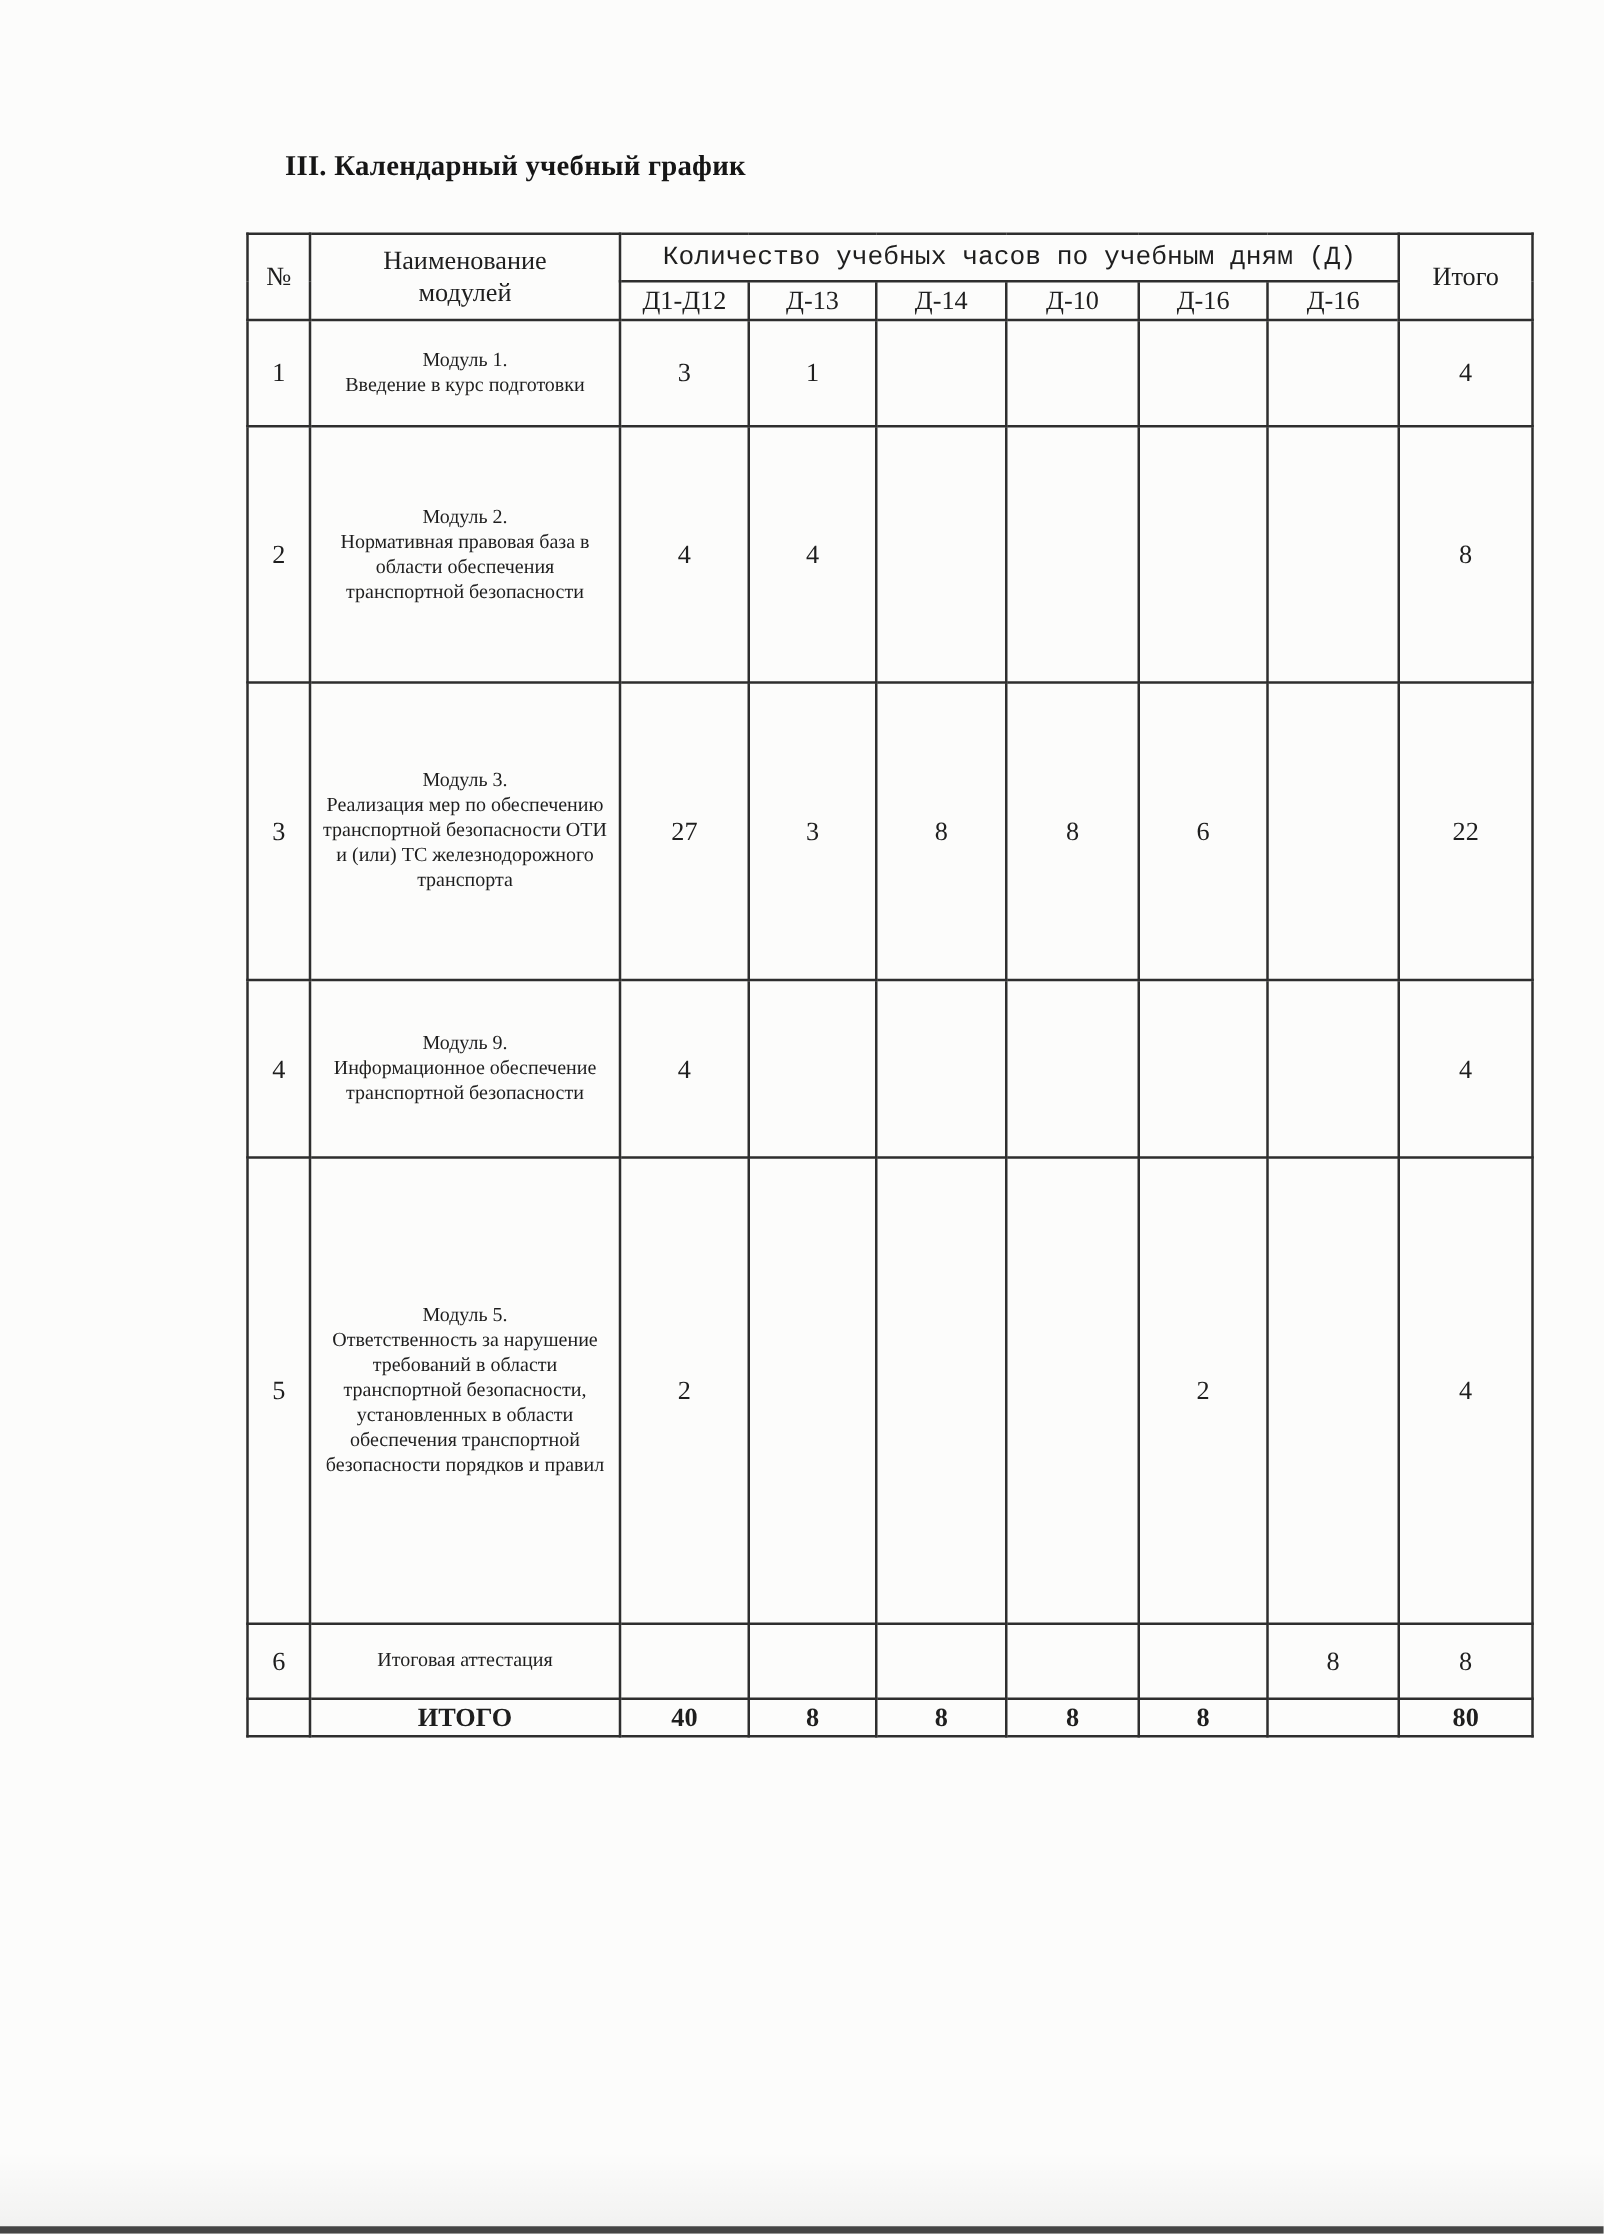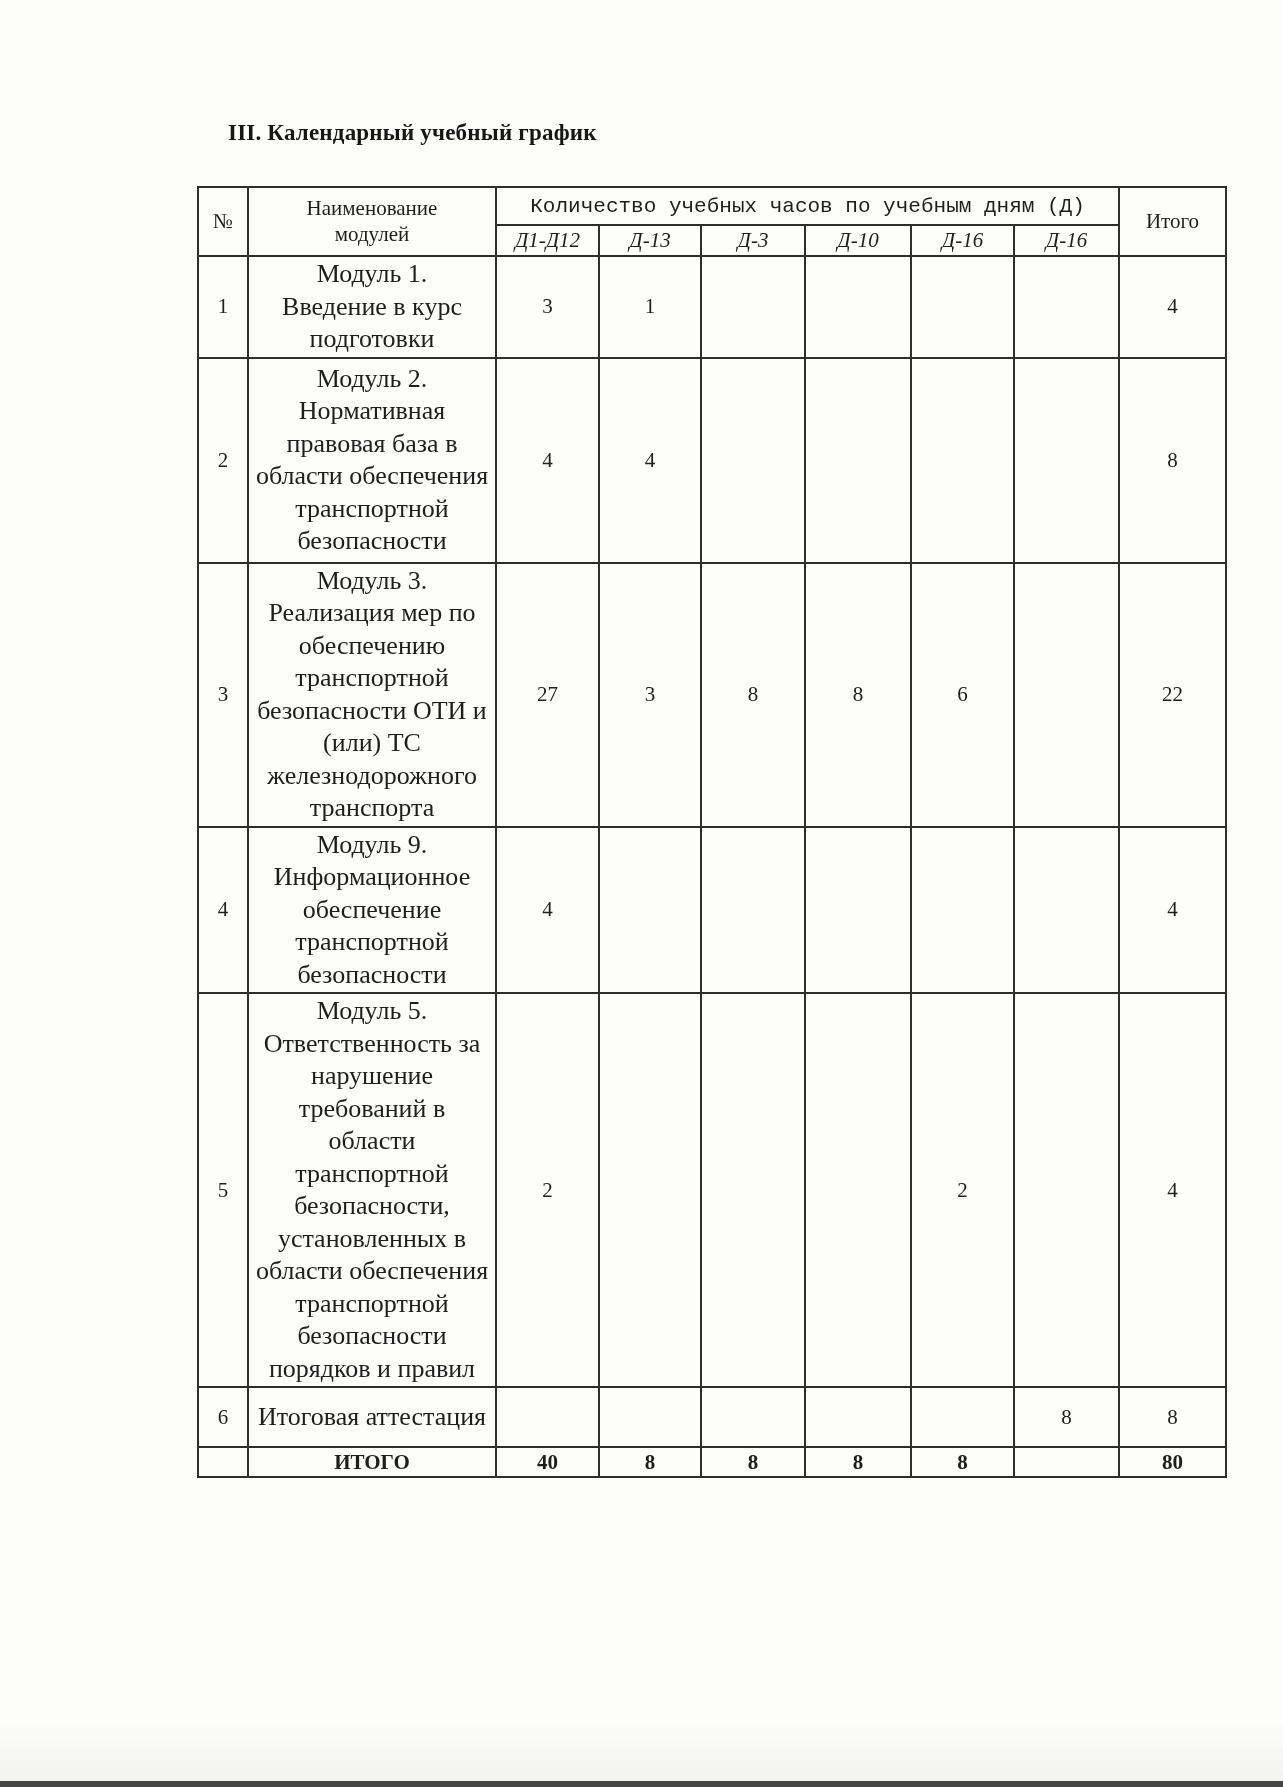--- a/index.html
+++ b/index.html
@@ -27,27 +27,27 @@
   table.sched td,table.sched th{
     border:2px solid #2e2e2e;
     padding:1px 4px;
     text-align:center;
     vertical-align:middle;
     font-weight:normal;
     color:#1e1e1e;
     overflow:hidden;
   }
   th.h-group{height:34px;font-size:21px;font-family:Liberation Mono, monospace;}
-  tr.subhead td{height:27px;font-size:21px;font-style:italic;}
+  tr.subhead td{height:27px;font-size:21px;}
   th .wraplim{display:block;max-width:160px;margin:0 auto;line-height:1.2;}
   td.c-num{font-weight:bold;}
   td.c-name{
     text-align:left;vertical-align:top;
     padding:3px 14px 3px 9px;
-    font-weight:bold;line-height:1.25;font-size:26px;
+    font-weight:bold;line-height:1.25;font-size:16px;
     color:#181818;
     border-radius:13px;
   }
   td.c-name .mod,td.c-name .desc{display:block;}
   tr.r1{height:85px;}
   tr.r2{height:205px;}
   tr.r3{height:238px;}
   tr.r4{height:142px;}
   tr.r5{height:373px;}
   tr.r6{height:60px;}
@@ -85,21 +85,21 @@
       <th rowspan="2">№</th>
       <th rowspan="2">
         <span class="wraplim">Наименование модулей</span>
       </th>
       <th colspan="6" class="h-group">Количество учебных часов по учебным дням (Д)</th>
       <th rowspan="2">Итого</th>
     </tr>
     <tr class="subhead">
       <td>Д1-Д12</td>
       <td>Д-13</td>
-      <td>Д-3</td>
+      <td>Д-14</td>
       <td>Д-10</td>
       <td>Д-16</td>
       <td>Д-16</td>
     </tr>
 
     <tr class="r1">
       <td class="c-num">1</td>
       <td class="c-name">
         <span class="mod">Модуль 1.</span>
         <span class="desc">Введение в курс подготовки</span>

